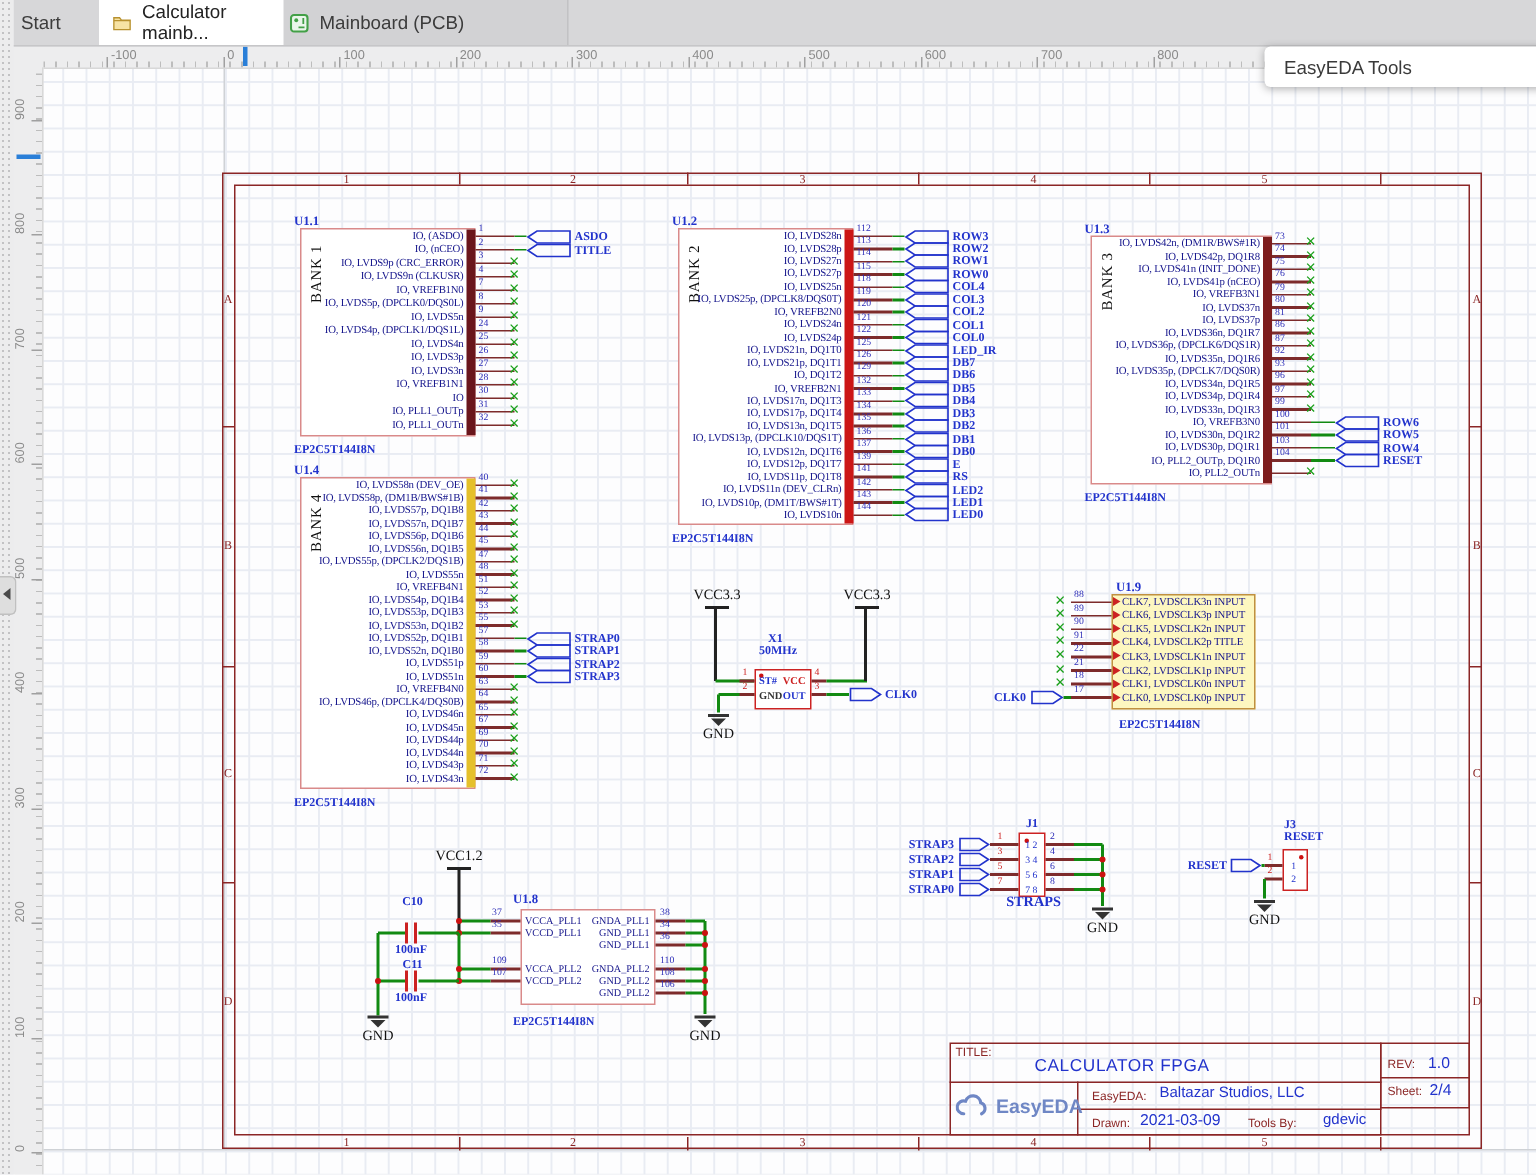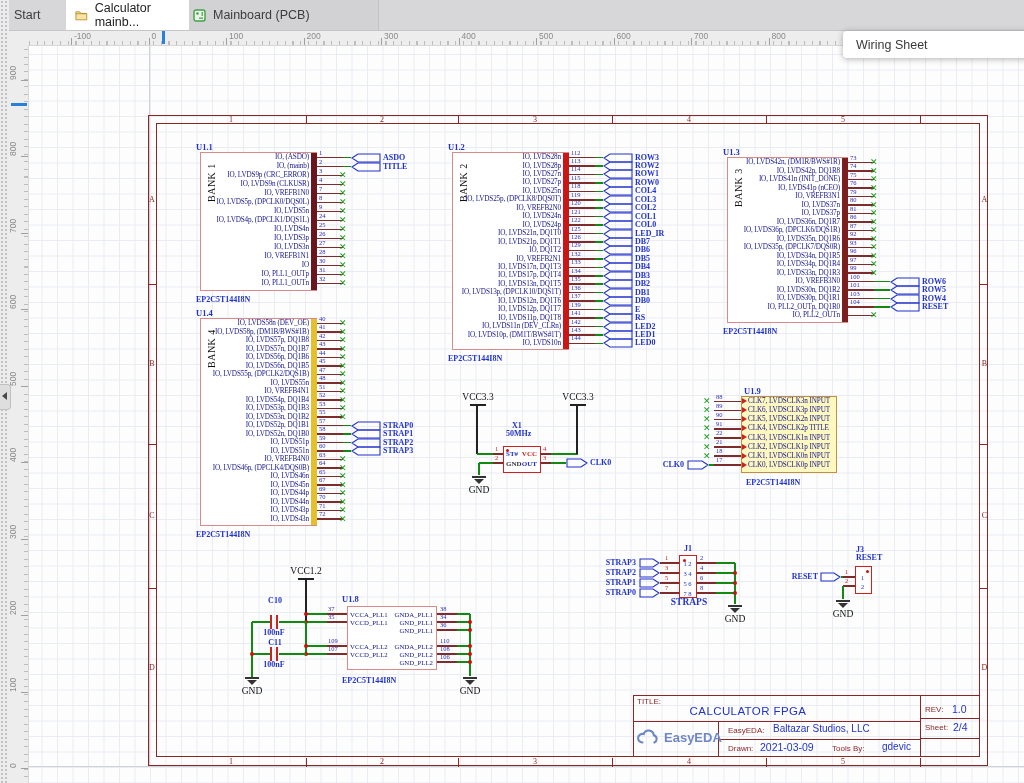--- a/index.html
+++ b/index.html
@@ -82,21 +82,21 @@
     <div class="abs" style="left: 311px; top: 153px; width: 6px; height: 137px; background: rgb(106, 22, 28);"></div>
     <div class="abs" style="left: 217px; top: 191px; font-size: 10px; line-height: 11px; color: rgb(17, 17, 17); font-family: &quot;Liberation Serif&quot;, serif; white-space: nowrap; letter-spacing: 0.5px; transform: rotate(-90deg); transform-origin: 0px 100%;">BANK 1</div>
     <div class="abs" style="left: 202px; top: 153.1px; font-size: 7.2px; line-height: 9px; color: rgb(22, 22, 140); font-family: &quot;Liberation Serif&quot;, serif; white-space: nowrap; width: 107px; text-align: right; letter-spacing: -0.15px;">IO, (ASDO)</div>
     <div class="abs" style="left: 317px; top: 156.7px; width: 26px; height: 1.6px; background: rgb(125, 43, 43);"></div>
     <div class="abs" style="left: 319px; top: 148.5px; font-size: 6.5px; line-height: 8px; color: rgb(46, 46, 184); font-family: &quot;Liberation Serif&quot;, serif; white-space: nowrap;">1</div>
     <div class="abs" style="left: 343px; top: 156.7px; width: 8px; height: 1.6px; background: rgb(18, 138, 18);"></div>
     <svg width="30" height="10" style="position: absolute; left: 351px; top: 152.5px; overflow: visible;">
       <polygon points="1,5 7,1 29,1 29,9 7,9" fill="none" stroke="#2233cc" stroke-width="1.1"></polygon>
     </svg>
     <div class="abs" style="left: 383px; top: 152.5px; font-size: 8px; line-height: 10px; color: rgb(34, 51, 204); font-family: &quot;Liberation Serif&quot;, serif; white-space: nowrap; font-weight: bold;">ASDO</div>
-    <div class="abs" style="left: 202px; top: 162.1px; font-size: 7.2px; line-height: 9px; color: rgb(22, 22, 140); font-family: &quot;Liberation Serif&quot;, serif; white-space: nowrap; width: 107px; text-align: right; letter-spacing: -0.15px;">IO, (mainb)</div>
+    <div class="abs" style="left: 202px; top: 162.1px; font-size: 7.2px; line-height: 9px; color: rgb(22, 22, 140); font-family: &quot;Liberation Serif&quot;, serif; white-space: nowrap; width: 107px; text-align: right; letter-spacing: -0.15px;">IO, (nCEO)</div>
     <div class="abs" style="left: 317px; top: 165.7px; width: 26px; height: 1.6px; background: rgb(125, 43, 43);"></div>
     <div class="abs" style="left: 319px; top: 157.5px; font-size: 6.5px; line-height: 8px; color: rgb(46, 46, 184); font-family: &quot;Liberation Serif&quot;, serif; white-space: nowrap;">2</div>
     <div class="abs" style="left: 343px; top: 165.7px; width: 8px; height: 1.6px; background: rgb(18, 138, 18);"></div>
     <svg width="30" height="10" style="position: absolute; left: 351px; top: 161.5px; overflow: visible;">
       <polygon points="1,5 7,1 29,1 29,9 7,9" fill="none" stroke="#2233cc" stroke-width="1.1"></polygon>
     </svg>
     <div class="abs" style="left: 383px; top: 161.5px; font-size: 8px; line-height: 10px; color: rgb(34, 51, 204); font-family: &quot;Liberation Serif&quot;, serif; white-space: nowrap; font-weight: bold;">TITLE</div>
     <div class="abs" style="left: 202px; top: 171.1px; font-size: 7.2px; line-height: 9px; color: rgb(22, 22, 140); font-family: &quot;Liberation Serif&quot;, serif; white-space: nowrap; width: 107px; text-align: right; letter-spacing: -0.15px;">IO, LVDS9p (CRC_ERROR)</div>
     <div class="abs" style="left: 317px; top: 174.7px; width: 26px; height: 1.6px; background: rgb(125, 43, 43);"></div>
     <div class="abs" style="left: 319px; top: 166.5px; font-size: 6.5px; line-height: 8px; color: rgb(46, 46, 184); font-family: &quot;Liberation Serif&quot;, serif; white-space: nowrap;">3</div>
@@ -876,21 +876,21 @@
     <div class="abs" style="right: 0px; top: 570px; width: 7px; height: 1px; background: rgb(160, 160, 160);"></div>
     <div class="abs" style="left: 8px; top: 560px; height: 10px; line-height: 10px; font-size: 8.5px; color: rgb(138, 138, 138); white-space: nowrap; transform: rotate(-90deg); transform-origin: 0px 100%;">200</div>
     <div class="abs" style="right: 0px; top: 646.5px; width: 7px; height: 1px; background: rgb(160, 160, 160);"></div>
     <div class="abs" style="left: 8px; top: 636.5px; height: 10px; line-height: 10px; font-size: 8.5px; color: rgb(138, 138, 138); white-space: nowrap; transform: rotate(-90deg); transform-origin: 0px 100%;">100</div>
     <div class="abs" style="right: 0px; top: 723px; width: 7px; height: 1px; background: rgb(160, 160, 160);"></div>
     <div class="abs" style="left: 8px; top: 713px; height: 10px; line-height: 10px; font-size: 8.5px; color: rgb(138, 138, 138); white-space: nowrap; transform: rotate(-90deg); transform-origin: 0px 100%;">0</div>
     <div class="abs" style="left: 1px; top: 58px; width: 16px; height: 3px; background: rgb(42, 127, 216);"></div>
   </div>
 
 <div class="abs" id="wiring-tools">
-  <span>Wiring Sheet</span>
+  <span>EasyEDA Tools</span>
 </div>
 
 <div class="abs" id="collapse-handle">
   <div class="abs" id="collapse-arrow"></div>
 </div>
 
 <div class="abs" id="titleblock">
   <div class="abs" id="tb-main"></div>
   <div class="abs" id="tb-rev-box"></div>
   <div class="abs" id="tb-l1"></div>

